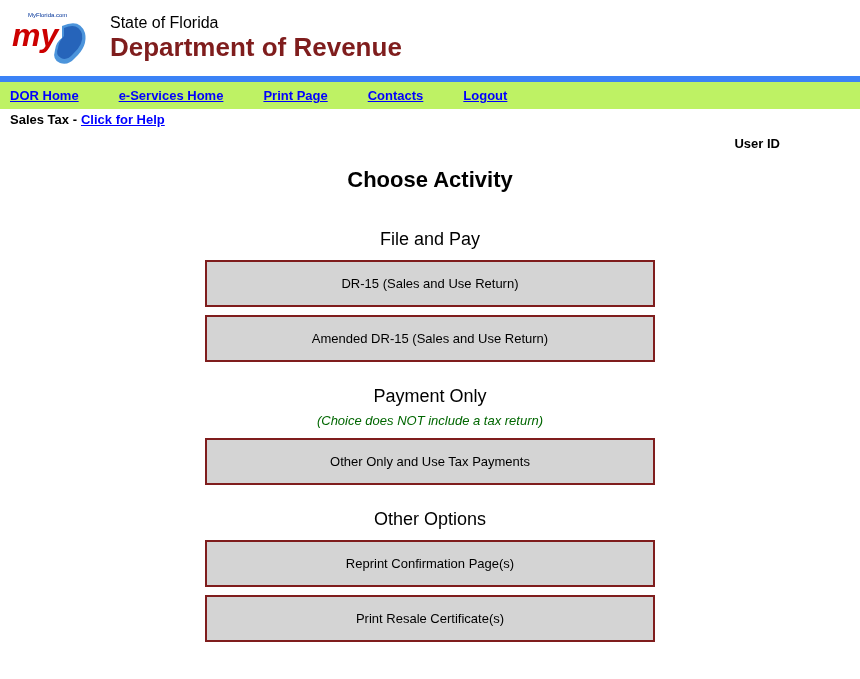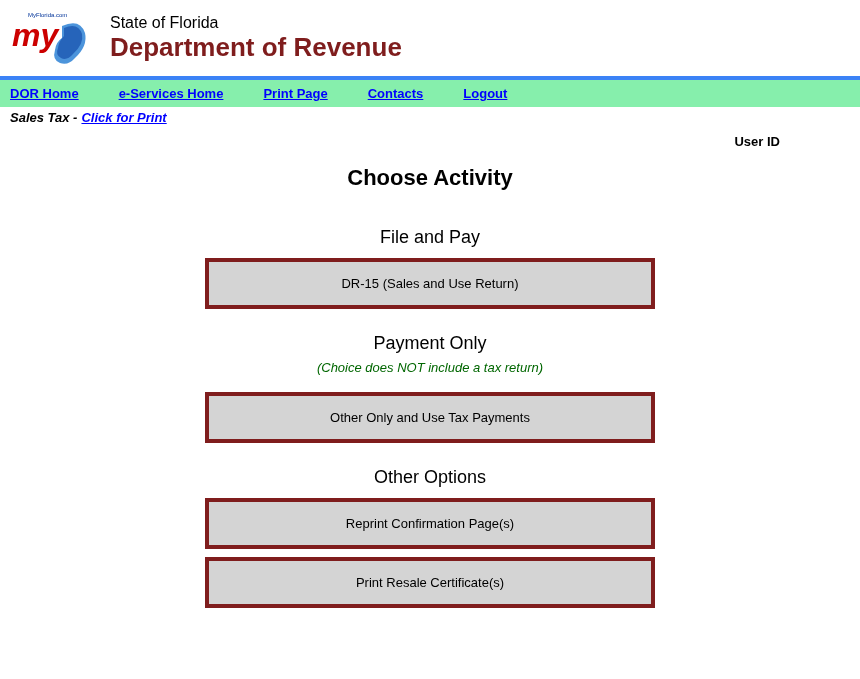--- a/index.html
+++ b/index.html
@@ -9,21 +9,21 @@
       background: #fff;
       color: #000;
       width: 860px;
     }
 
     
     .header {
       display: flex;
       align-items: center;
       padding: 8px 26px 8px 10px;
-      border-bottom: 4px solid #3b82f6;
+      border-bottom: 6px solid #3b82f6;
     }
 
     .logo-area {
       display: flex;
       align-items: center;
       gap: 10px;
     }
 
     .logo-svg {
       width: 90px;
@@ -42,21 +42,21 @@
     }
 
     .dept-title .dept-name {
       font-size: 26px;
       font-weight: bold;
       color: #7f1d1d;
     }
 
     
     .navbar {
-      background-color: #86efac;
+      background-color: #bef264;
       display: flex;
       align-items: center;
       padding: 4px 10px;
       gap: 0;
     }
 
     .navbar a {
       color: #00f;
       text-decoration: underline;
       font-size: 13px;
@@ -70,21 +70,20 @@
     }
 
     
     .subnav {
       padding: 3px 10px;
       display: flex;
       align-items: center;
       gap: 4px;
       font-size: 13px;
       font-weight: bold;
-      font-style: italic;
     }
 
     .subnav a {
       color: #00f;
       text-decoration: underline;
     }
 
     
     .userid-row {
       display: flex;
@@ -112,34 +111,34 @@
       font-size: 18px;
       font-weight: normal;
       margin-bottom: 10px;
       margin-top: 16px;
     }
 
     .section-note {
       font-size: 13px;
       color: #006600;
       font-style: italic;
-      margin-bottom: 17px;
+      margin-bottom: 10px;
       margin-top: -4px;
     }
 
     .btn-row {
       width: 450px;
       margin-bottom: 8px;
     }
 
     .activity-btn {
       width: 100%;
       padding: 14px 10px;
       background: #d4d4d4;
-      border: 4px solid #7f1d1d;
+      border: 2px solid #7f1d1d;
       font-size: 13px;
       font-weight: normal;
       color: #000;
       cursor: pointer;
       text-align: center;
       display: block;
     }
 
     .activity-btn.disabled {
       color: #888;
@@ -171,34 +170,37 @@
 <nav class="navbar">
   <a href="#">DOR Home</a>
   <a href="#">e-Services Home</a>
   <a href="#">Print Page</a>
   <a href="#">Contacts</a>
   <a href="#">Logout</a>
 </nav>
 
 <div class="subnav">
   <span>Sales Tax -</span>
-  <a href="#">Click for Print</a>
+  <a href="#">Click for Help</a>
 </div>
 
 <div class="userid-row">
   <span>User ID</span>
 </div>
 
 <div class="main-content">
   <h1 class="page-title">Choose Activity</h1>
 
   <h2 class="section-title">File and Pay</h2>
   <div class="btn-row">
     <button class="activity-btn">DR-15 (Sales and Use Return)</button>
   </div>
+  <div class="btn-row">
+    <button class="activity-btn">Amended DR-15 (Sales and Use Return)</button>
+  </div>
 
   <h2 class="section-title">Payment Only</h2>
   <p class="section-note">(Choice does NOT include a tax return)</p>
   <div class="btn-row">
     <button class="activity-btn">Other Only and Use Tax Payments</button>
   </div>
 
   <h2 class="section-title">Other Options</h2>
   <div class="btn-row">
     <button class="activity-btn">Reprint Confirmation Page(s)</button>

